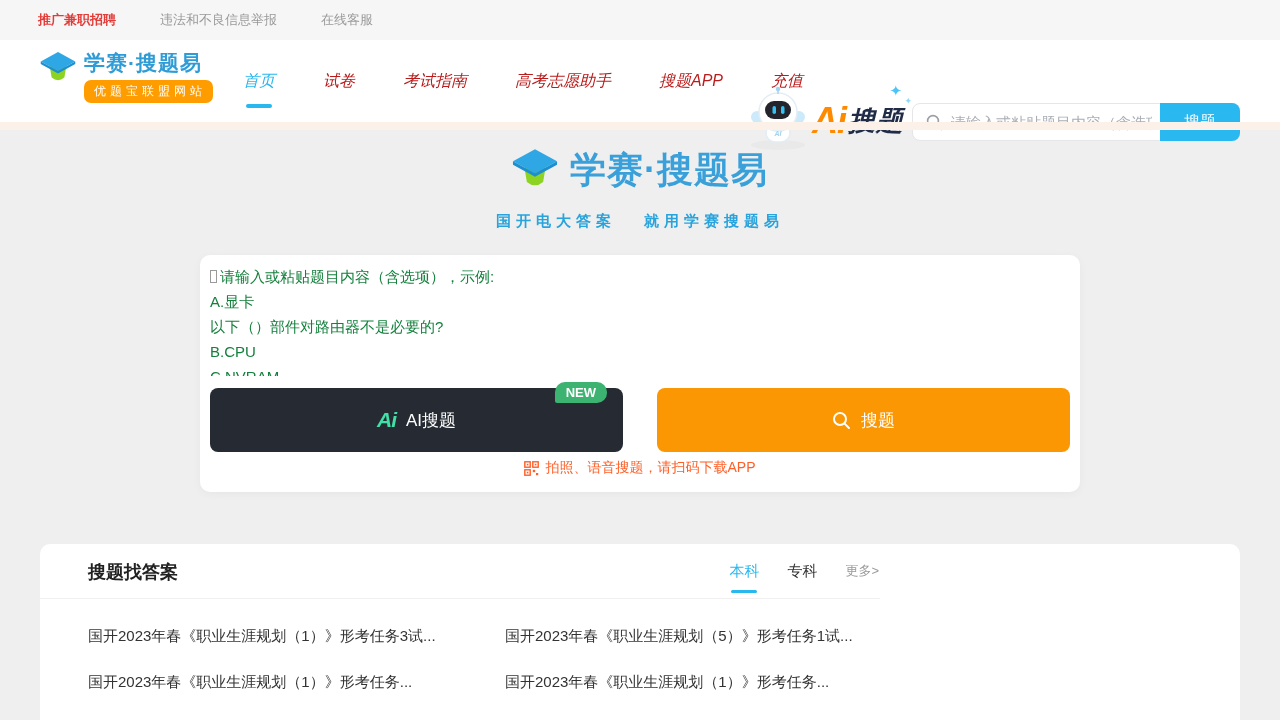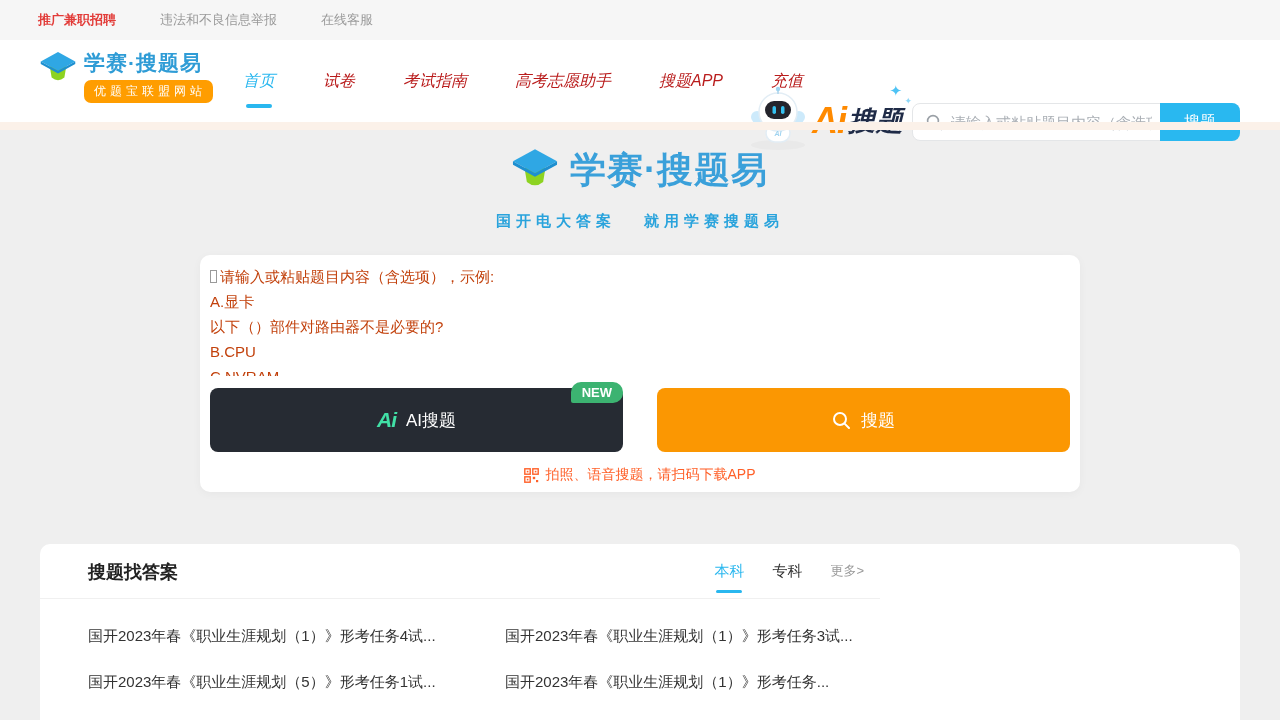--- a/index.html
+++ b/index.html
@@ -50,39 +50,39 @@
   .hero-logo { position:absolute; left:0; top:146px; width:1280px; display:flex; justify-content:center;
                align-items:center; gap:12px; }
   .hero-title { font-size:36px; font-weight:bold; color:#3aa0da; letter-spacing:1px; }
   .hero-tagline { position:absolute; left:0; top:212px; width:1280px; display:flex; justify-content:center;
                   gap:28px; font-size:15px; color:#29a3dc; letter-spacing:5px; font-weight:bold; }
 
   
   .panel { position:absolute; left:200px; top:255px; width:880px; height:237px; background:#fff;
            border-radius:10px; box-shadow:0 2px 10px rgba(0,0,0,0.04); }
   .q-area { margin:9px 10px 0 10px; height:112px; overflow:hidden; cursor:text; }
-  .q-line { font-size:15px; line-height:25px; color:#c2410c; }
+  .q-line { font-size:15px; line-height:25px; color:#15803d; }
   .tofu { display:inline-block; width:7px; height:13px; border:1px solid #9a9a9a; margin-right:3px; vertical-align:-1px; }
   .btn-row { margin:12px 10px 0 10px; display:flex; gap:34px; }
   .big-btn { flex:1; height:64px; border:none; border-radius:8px; cursor:pointer; display:flex;
              align-items:center; justify-content:center; gap:10px; font-family:"Liberation Sans","DejaVu Sans",sans-serif; }
   .btn-ai { background:#262b33; color:#fff; position:relative; font-size:17px; }
   .btn-ai .ai-glyph { color:#41e0a6; font-size:21px; font-weight:bold; font-style:italic; letter-spacing:-1px; }
-  .new-badge { position:absolute; top:-6px; right:0; background:#3cb371; color:#fff; font-size:13px;
+  .new-badge { position:absolute; top:-6px; right:16px; background:#3cb371; color:#fff; font-size:13px;
                font-weight:bold; padding:3px 11px; border-radius:10px 10px 10px 2px; }
   .btn-search { background:#fb9702; color:#fff; font-size:17px; }
-  .panel-caption { margin-top:14px; display:flex; justify-content:center; align-items:center; gap:6px;
+  .panel-caption { margin-top:7px; display:flex; justify-content:center; align-items:center; gap:6px;
                    color:#ff6029; font-size:14px; }
 
   
   .answers { position:absolute; left:40px; top:544px; width:1200px; height:200px; background:#fff;
              border-radius:10px 10px 0 0; }
   .answers-head { position:relative; height:54px; width:840px; }
   .answers-title { position:absolute; left:48px; top:16px; font-size:18px; font-weight:bold; color:#222; }
-  .answers-tabs { position:absolute; right:16px; top:0; height:54px; display:flex; align-items:center; gap:28px; }
+  .answers-tabs { position:absolute; right:1px; top:0; height:54px; display:flex; align-items:center; gap:28px; }
   .tab { position:relative; font-size:15px; color:#333; cursor:pointer; text-decoration:none; }
   .tab.active { color:#29b7ef; }
   .tab-underline { position:absolute; left:50%; transform:translateX(-50%); bottom:-12px; width:26px; height:3px;
                    border-radius:2px; background:#29b7ef; }
   .tab.more { font-size:13px; color:#999; }
   .answers-divider { width:840px; height:1px; background:#f0f0f0; }
   .answers-list { padding:14px 0 0 48px; display:grid; grid-template-columns:417px 417px; row-gap:0; }
   .answer-item { height:46px; line-height:46px; font-size:15px; color:#333; text-decoration:none;
                  cursor:pointer; white-space:nowrap; overflow:hidden; }
 </style>
@@ -217,21 +217,20 @@
         <a class="tab active">
           <span>本科</span>
           <span class="tab-underline"></span>
         </a>
         <a class="tab">专科</a>
         <a class="tab more">更多&gt;</a>
       </div>
     </div>
     <div class="answers-divider"></div>
     <div class="answers-list">
-      <a class="answer-item">国开2023年春《职业生涯规划（1）》形考任务4试...</a>
       <a class="answer-item">国开2023年春《职业生涯规划（1）》形考任务3试...</a>
       <a class="answer-item">国开2023年春《职业生涯规划（5）》形考任务1试...</a>
       <a class="answer-item">国开2023年春《职业生涯规划（1）》形考任务...</a>
       <a class="answer-item">国开2023年春《职业生涯规划（1）》形考任务...</a>
     </div>
   </div>
 
 </div>
 
 </body></html>

